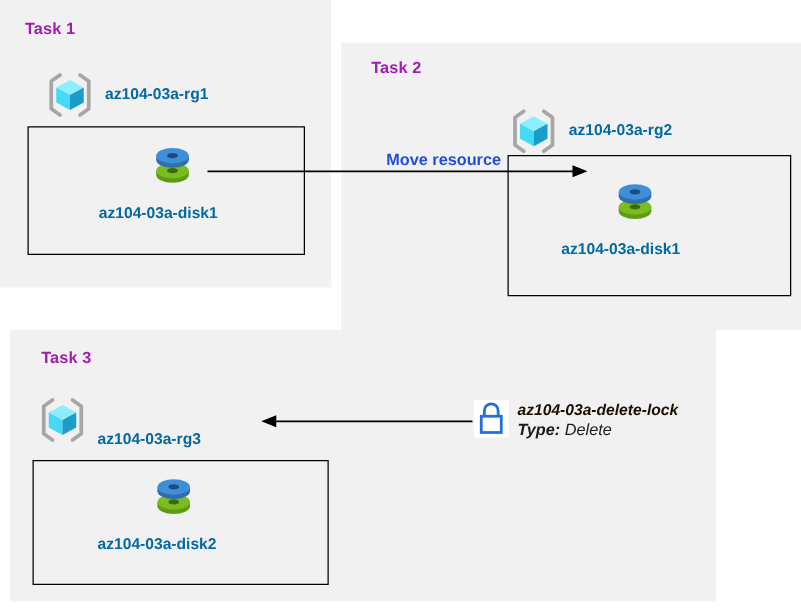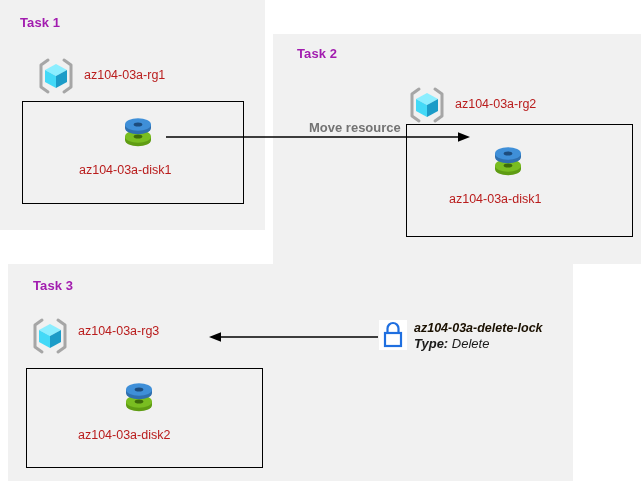--- a/index.html
+++ b/index.html
@@ -47,22 +47,22 @@
     box-sizing: border-box;
   }
   #box-task1 { left: 22px;  top: 101px; width: 222px; height: 103px; }
   #box-task2 { left: 133px; top: 90px;  width: 227px; height: 113px; }
   #box-task3 { left: 18px;  top: 104px; width: 237px; height: 100px; }
 
   
   .label {
     position: absolute;
     font-size: 12.5px;
-    font-weight: normal;
-    color: #b91c1c;
+    font-weight: bold;
+    color: #0369a1;
     white-space: nowrap;
   }
 
   
   .rg-icon {
     position: absolute;
     width: 40px;
     height: 38px;
   }
   .rg-icon svg { display: block; }
@@ -87,21 +87,21 @@
   
   .arrow-svg {
     position: absolute;
     overflow: visible;
   }
 
   .arrow-label {
     position: absolute;
     font-size: 13px;
     font-weight: bold;
-    color: #737373;
+    color: #1d4ed8;
     white-space: nowrap;
     padding-left: 28px;
   }
 
   .lock-text {
     position: absolute;
     white-space: nowrap;
     line-height: 15px;
     font-style: italic;
   }
@@ -203,21 +203,21 @@
 
     <div class="rg-icon" style="left:22px; top:53px;">
       <svg width="40" height="38" viewBox="0 0 40 38">
         <path d="M12 3 L5 8 L5 30 L12 35" fill="none" stroke="#a6a6a6" stroke-width="3" stroke-linecap="round" stroke-linejoin="round"></path>
         <path d="M28 3 L35 8 L35 30 L28 35" fill="none" stroke="#a6a6a6" stroke-width="3" stroke-linecap="round" stroke-linejoin="round"></path>
         <polygon points="20,7 31,13 20,19 9,13" fill="#8ceeff"></polygon>
         <polygon points="9,13 20,19 20,31 9,25" fill="#43d9f7"></polygon>
         <polygon points="31,13 31,25 20,31 20,19" fill="#1c9cc8"></polygon>
       </svg>
     </div>
-    <div class="label" style="left:70px; top:60px;">az104-03a-rg3</div>
+    <div class="label" style="left:70px; top:80px;">az104-03a-rg3</div>
 
     <div class="inner-box" id="box-task3"></div>
 
     <div class="disk-icon" style="left:114px; top:116px;">
       <svg width="34" height="34" viewBox="0 0 34 34">
         <ellipse cx="17" cy="25" rx="13" ry="6.2" fill="#5f9c13"></ellipse>
         <rect x="4" y="21.5" width="26" height="3.5" fill="#5f9c13"></rect>
         <ellipse cx="17" cy="21.5" rx="13" ry="6.2" fill="#79bd21"></ellipse>
         <ellipse cx="17" cy="21.5" rx="4.3" ry="2.1" fill="#3d6b0a"></ellipse>
         <ellipse cx="17" cy="13" rx="13" ry="6.2" fill="#2f6fae"></ellipse>

